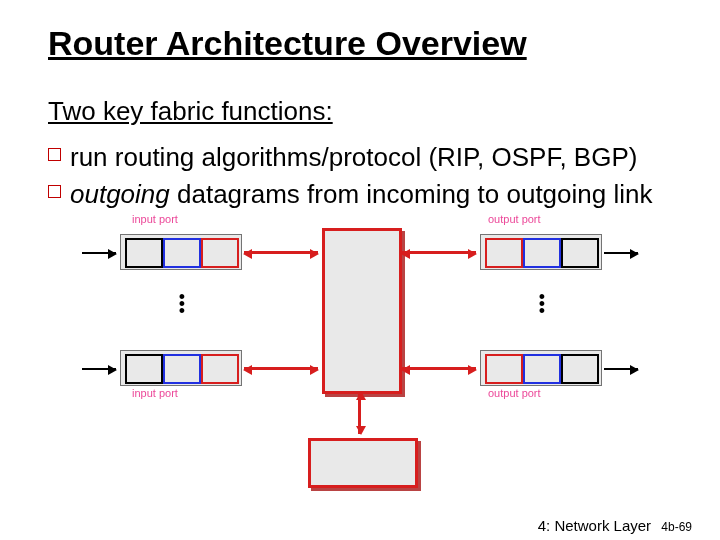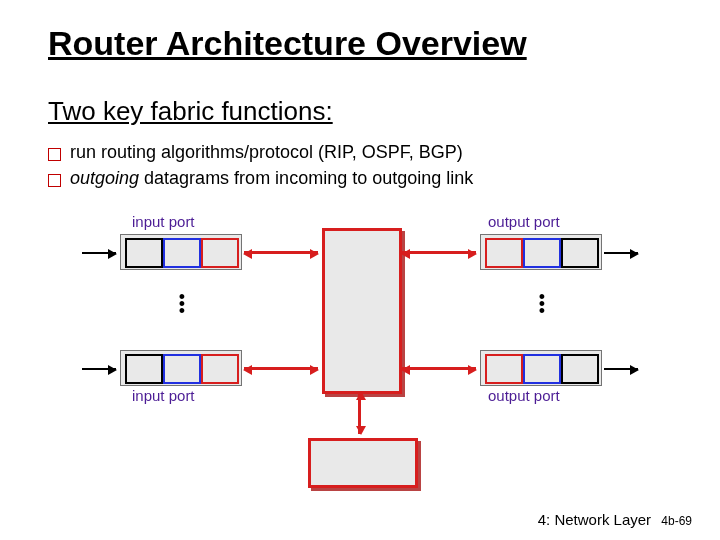--- a/index.html
+++ b/index.html
@@ -29,21 +29,21 @@
     position: absolute;
     left: 48px;
     top: 96px;
     font-size: 26px;
     text-decoration: underline;
   }
   .bullets {
     position: absolute;
     left: 48px;
     top: 140px;
-    font-size: 18px;
+    font-size: 26px;
     line-height: 1.35;
   }
   .bullet {
     display: flex;
     align-items: flex-start;
     margin-bottom: 2px;
   }
   .bmark {
     display: inline-block;
     width: 11px;
@@ -58,22 +58,22 @@
   .diagram {
     position: absolute;
     left: 90px;
     top: 220px;
     width: 540px;
     height: 270px;
   }
   
   .lab {
     position: absolute;
-    font-size: 15px;
-    color: #4c1d95;
+    font-size: 11px;
+    color: #ec4899;
     font-family: Arial, sans-serif;
     text-align: right;
     line-height: 1.05;
   }
 
   
   .port {
     position: absolute;
     width: 120px;
     height: 34px;
@@ -174,21 +174,21 @@
     left:-5px;
     border-left:5px solid transparent;
     border-right:5px solid transparent;
   }
   .vconn:before { top:-1px;    border-bottom:9px solid #d71e1e; }
   .vconn:after  { bottom:-1px; border-top:   9px solid #d71e1e; }
 
   .footer {
     position: absolute;
     right: 28px;
-    bottom: 12px;
+    bottom: 6px;
     font-size: 15px;
     margin-left: 48px;
   }
   .footer .pg { font-size: 12px; margin-left: 6px; }
 </style>
 </head>
 <body>
 
 <div class="slide">
   <div class="title">Router Architecture Overview</div>

